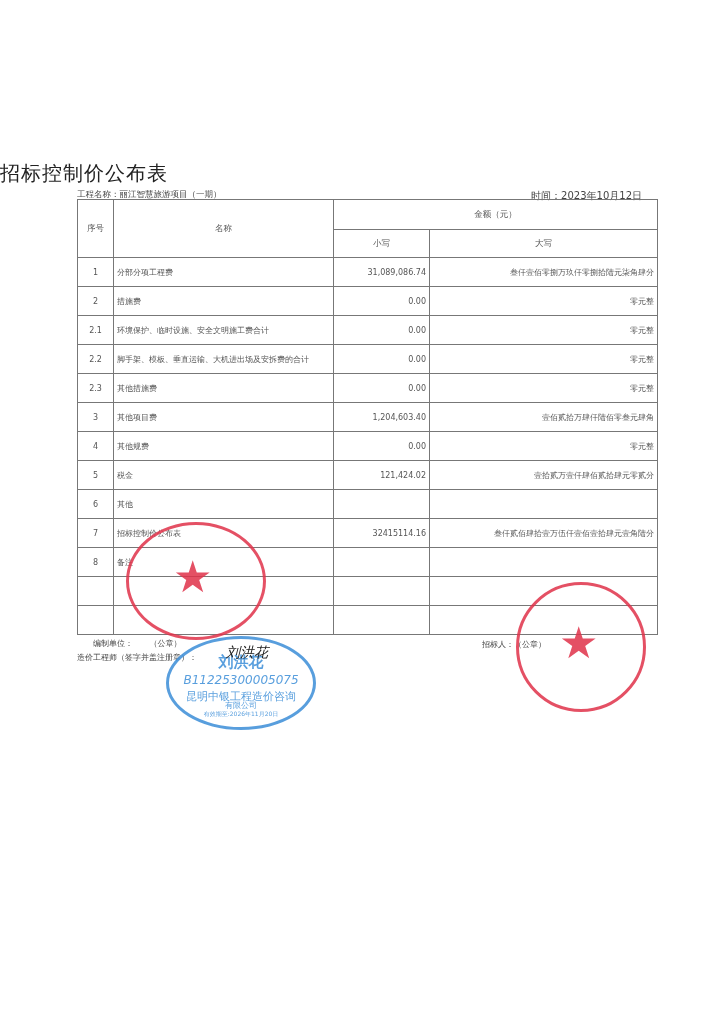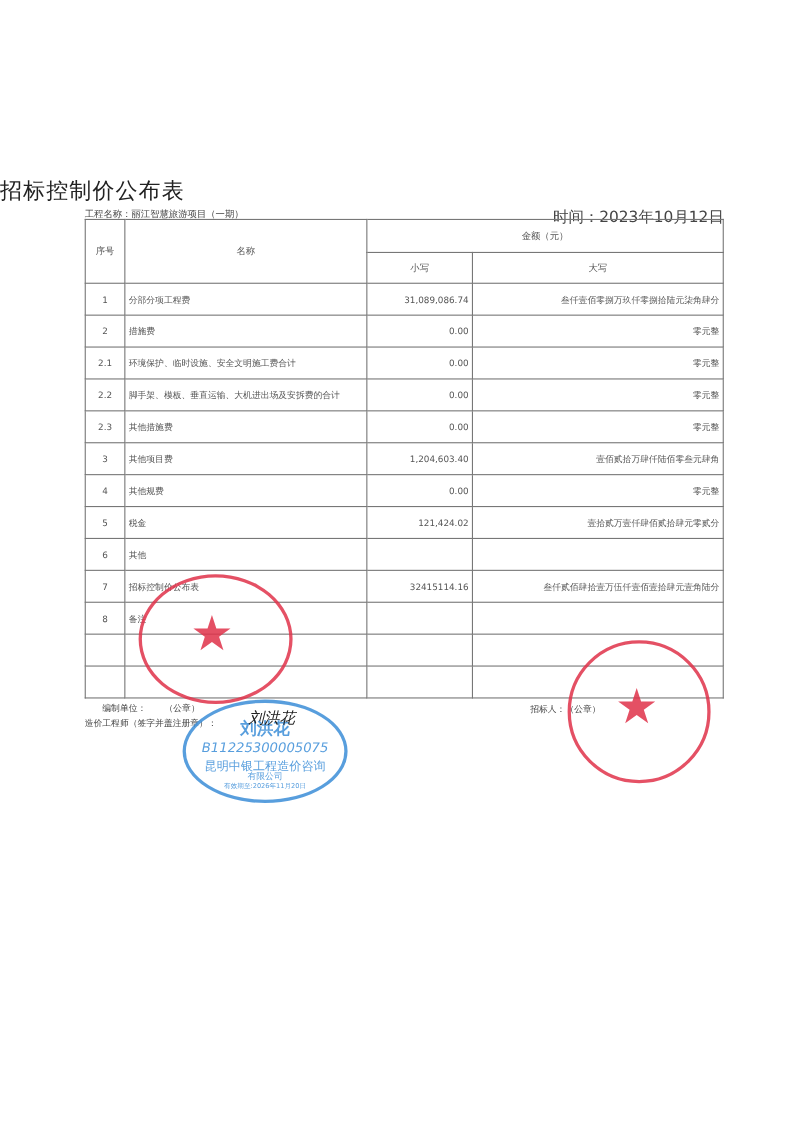--- a/index.html
+++ b/index.html
@@ -6,21 +6,21 @@
   body {
     width: 724px; height: 1024px; background: #ffffff; position: relative; overflow: hidden;
     font-family: "DejaVu Sans", "Liberation Sans", sans-serif; color: #333;
   }
   .title {
     position: absolute; left: 0; width: 724px; top: 160px; text-align: left;
     font-size: 20px; color: #222; letter-spacing: 1px;
     font-family: "DejaVu Serif", "Liberation Serif", serif;
   }
   .meta-left { position: absolute; left: 77px; top: 189px; font-size: 8.5px; color: #444; }
-  .meta-right { position: absolute; right: 66px; top: 189px; font-size: 14px; color: #444; }
+  .meta-right { position: absolute; right: 82px; top: 189px; font-size: 10px; color: #444; }
   .sheet {
     position: absolute; left: 77px; top: 199px; width: 580px;
     border-collapse: collapse; table-layout: fixed;
     font-size: 8px; color: #555;
   }
   .sheet td, .sheet th { border: 1px solid #777; padding: 0 3px; font-weight: normal; }
   .sheet th { text-align: center; color: #555; font-size: 8.5px; font-family: Liberation Mono, monospace; }
   .c-seq { width: 36px; text-align: center; }
   .c-name { width: 220px; text-align: left; }
   .c-small { width: 96px; text-align: right; }

